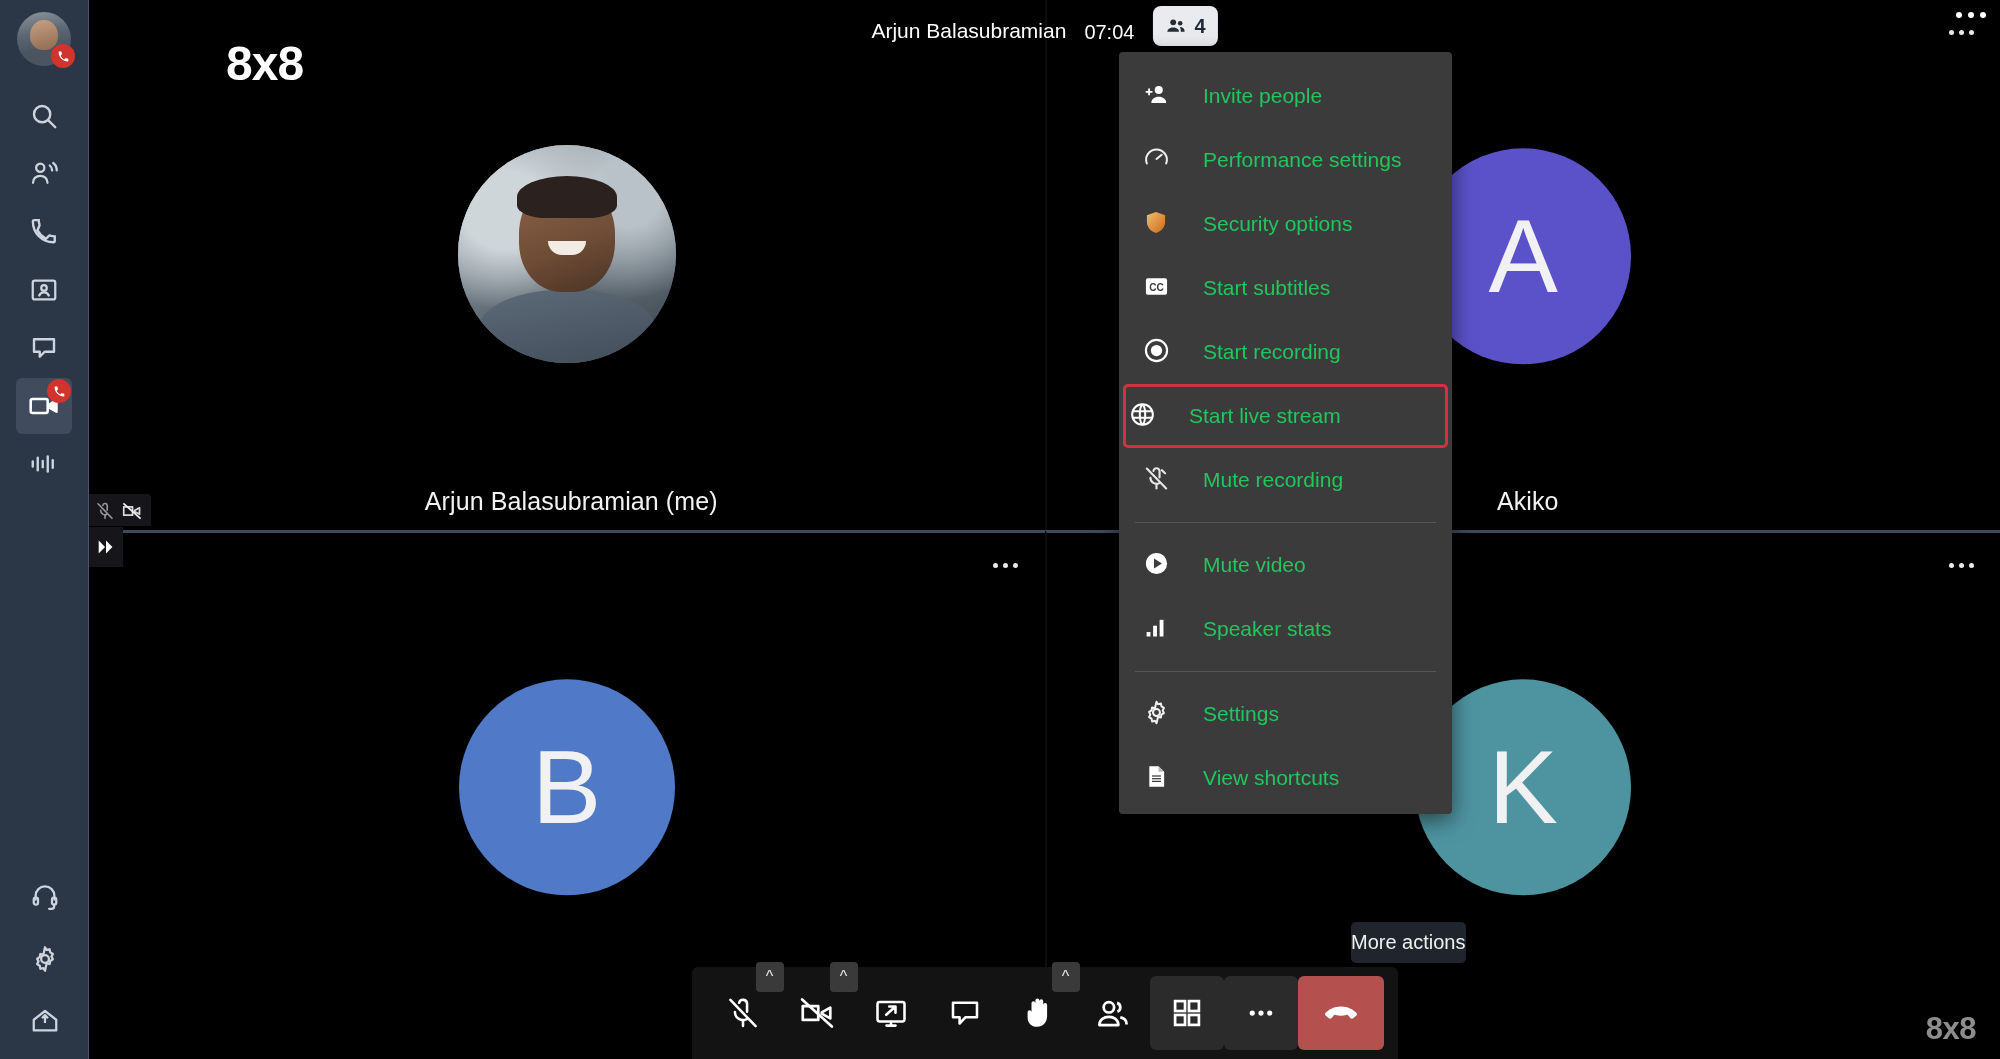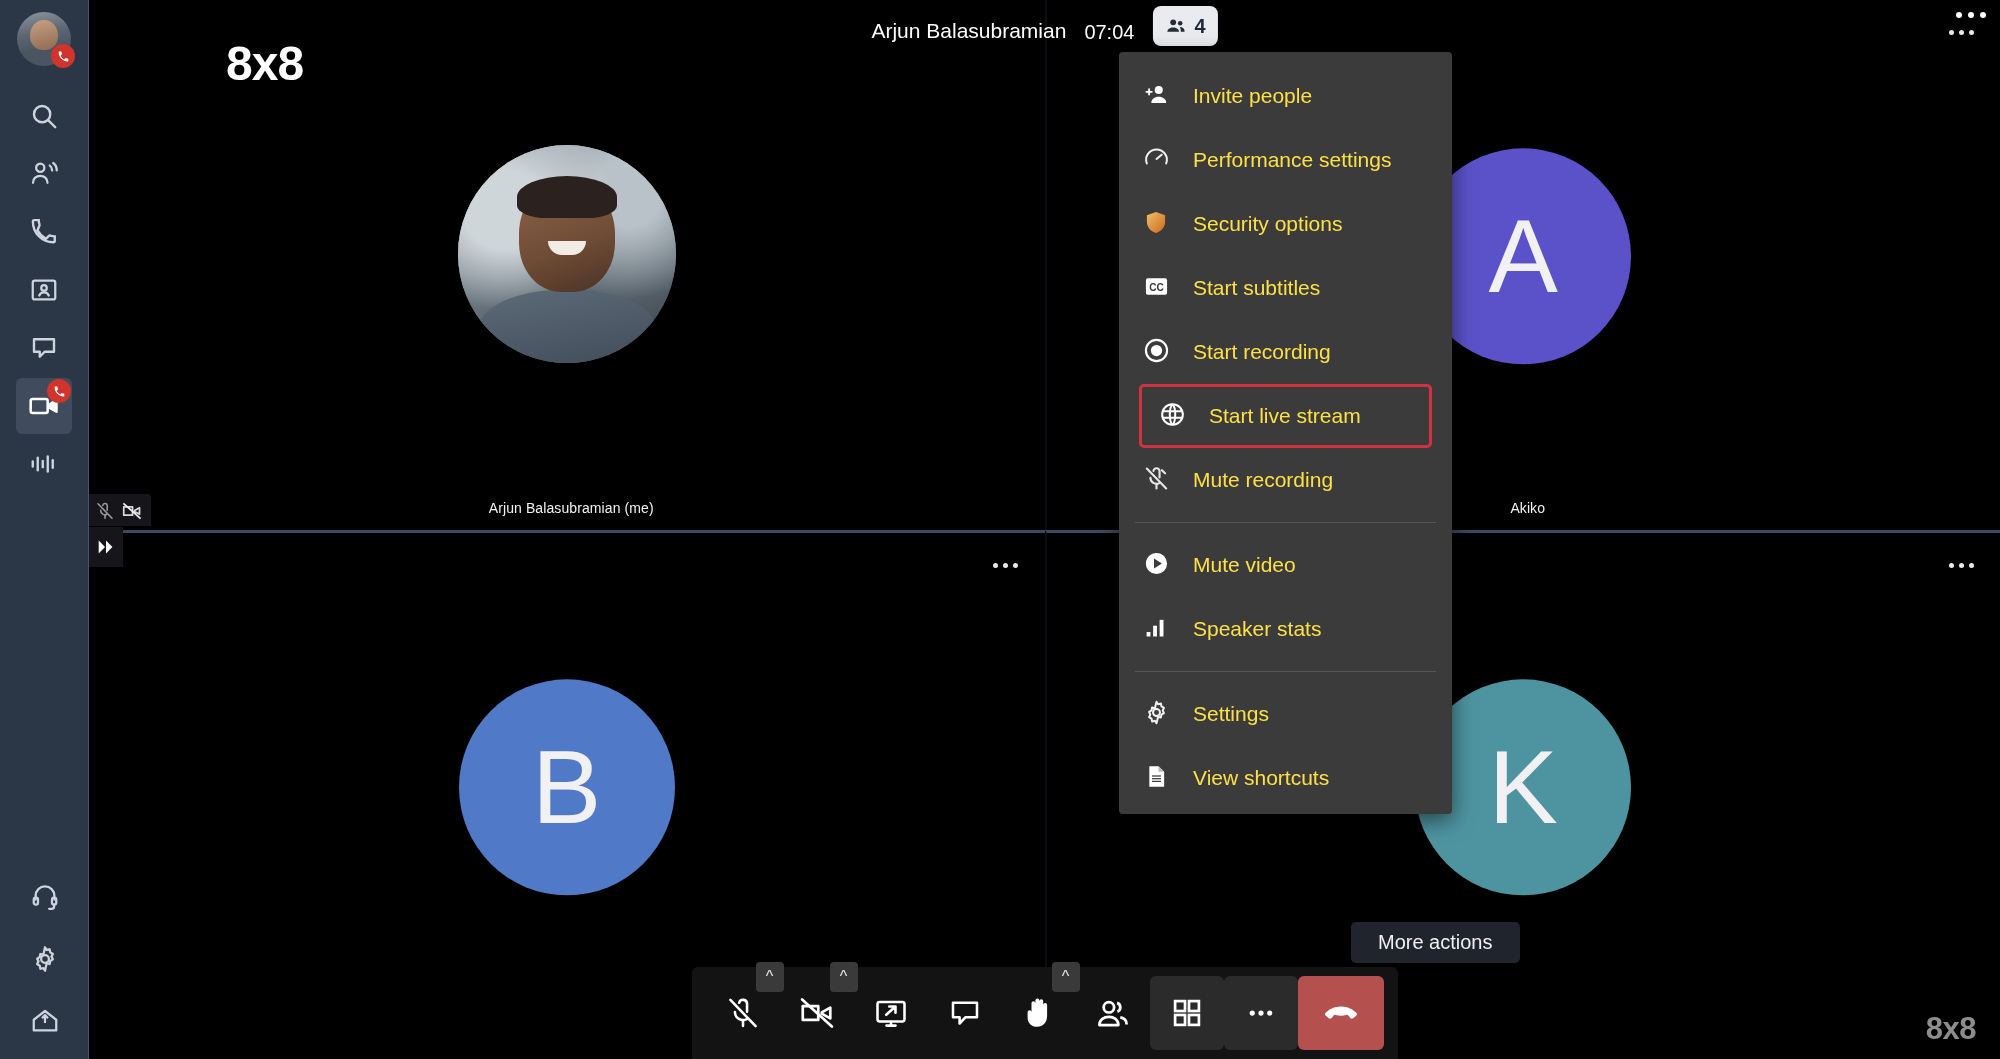--- a/index.html
+++ b/index.html
@@ -99,21 +99,21 @@
     width: 38px; height: 14px; border-radius: 0 0 20px 20px; background: #f3ece4;
   }
   .photo-circle .body {
     position: absolute; left: 50%; bottom: -8%; transform: translateX(-50%);
     width: 180px; height: 90px; border-radius: 46% 46% 0 0;
     background: linear-gradient(170deg,#5d6a78 0%, #3d4854 100%);
   }
 
   .tile-name {
     position: absolute; left: 0; right: 0; bottom: 14px; text-align: center;
-    color: #f2f2f3; font-size: 14px; letter-spacing: .1px; padding-left: 9px;
+    color: #f2f2f3; font-size: 25px; letter-spacing: .1px; padding-left: 9px;
   }
   .tile-kebab {
     position: absolute; right: 18px; top: 18px; width: 34px; height: 24px;
     display: flex; align-items: center; justify-content: center; gap: 5px; cursor: pointer;
   }
   .tile-kebab i { width: 5px; height: 5px; border-radius: 50%; background: #e9e9ea; display:block; }
 
   
   .speaker-bar {
     position: absolute; left: 50%; transform: translateX(-50%); top: -6px;
@@ -141,28 +141,28 @@
 
   
   .menu {
     position: absolute; left: 1030px; top: 52px; width: 333px;
     background: #3b3b3b; border-radius: 4px; z-index: 30;
     box-shadow: 0 6px 22px rgba(0,0,0,.55);
     padding: 12px 0 4px 0;
     overflow: hidden;
   }
   .menu-item {
-    height: 64px; display: flex; align-items: center; gap: 22px;
-    padding: 0 18px 0 22px; color: #fde047; font-size: 21px; cursor: pointer;
+    height: 64px; display: flex; align-items: center; gap: 32px;
+    padding: 0 18px 0 22px; color: #22c55e; font-size: 21px; cursor: pointer;
     position: relative;
   }
   .menu-item .mi-icon { width: 30px; height: 30px; display:flex; justify-content:center; flex: 0 0 30px; }
   .menu-item.highlight {
     outline: 3px solid #d0333f; outline-offset: -3px; border-radius: 5px;
-    margin: 0 20px; padding-left: 18px;
+    margin: 0 4px; padding-left: 4px;
   }
   .menu-divider { height: 1px; background: #565656; margin: 10px 16px; }
 
   
   .toolbar {
     position: absolute; left: 50%; transform: translateX(-50%); bottom: 0;
     height: 92px; background: #131313;
     display: flex; align-items: center; gap: 0; padding: 0 14px; z-index: 20;
     border-radius: 6px 6px 0 0;
   }
@@ -174,21 +174,21 @@
   .tb-btn.hangup { background: #b4514f; width: 86px; }
   .tb-caret {
     position: absolute; right: -4px; top: -14px; width: 28px; height: 30px;
     background: #3a3a3a; border-radius: 4px;
     display: flex; align-items: center; justify-content: center;
     color: #e8e8e8; font-size: 16px; line-height: 1;
   }
   .tooltip {
     position: absolute; left: 1262px; bottom: 96px; z-index: 40;
     background: #20242c; color: #f0f0f0; font-size: 20px;
-    padding: 9px 27px; border-radius: 5px; white-space: nowrap;
+    padding: 9px 0; border-radius: 5px; white-space: nowrap;
   }
 
   .logo-main {
     position: absolute; left: 137px; top: 36px; z-index: 6;
     color: #fff; font-size: 48px; font-weight: 700; letter-spacing: -1px;
   }
   .logo-watermark {
     position: absolute; right: 24px; bottom: 12px; z-index: 6;
     color: #8d8d8d; font-size: 31px; font-weight: 700; letter-spacing: -.5px;
   }

